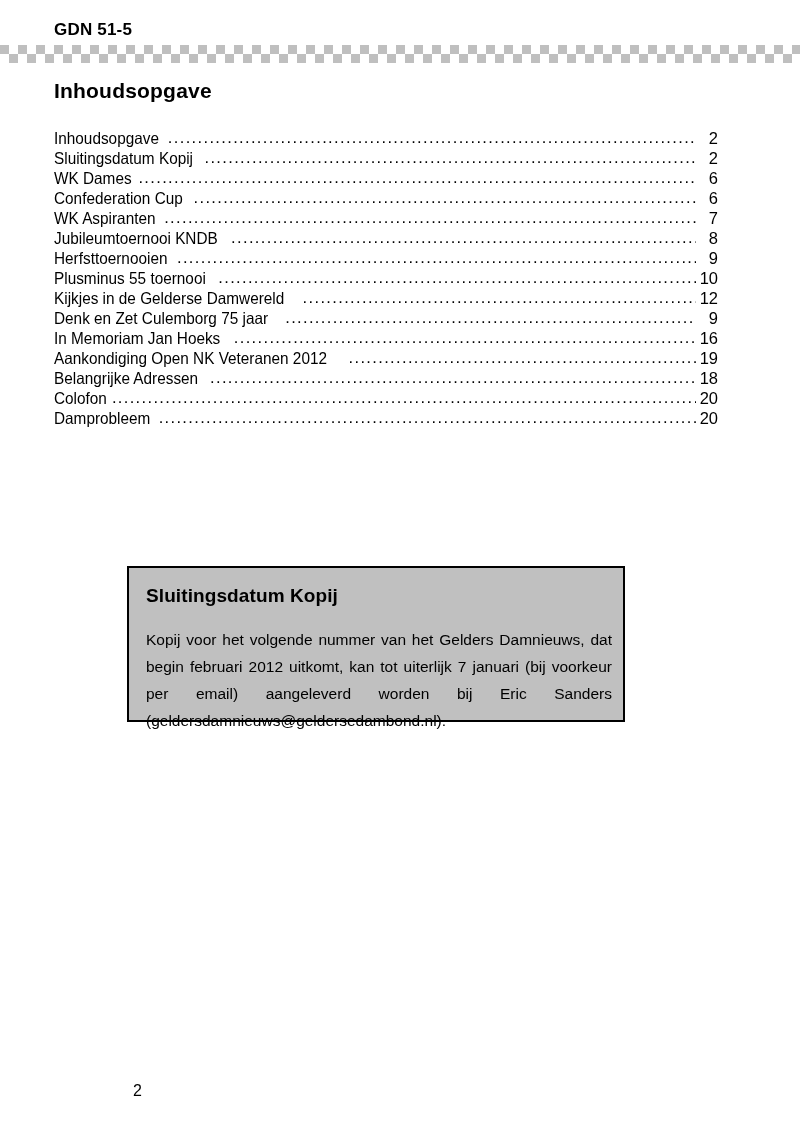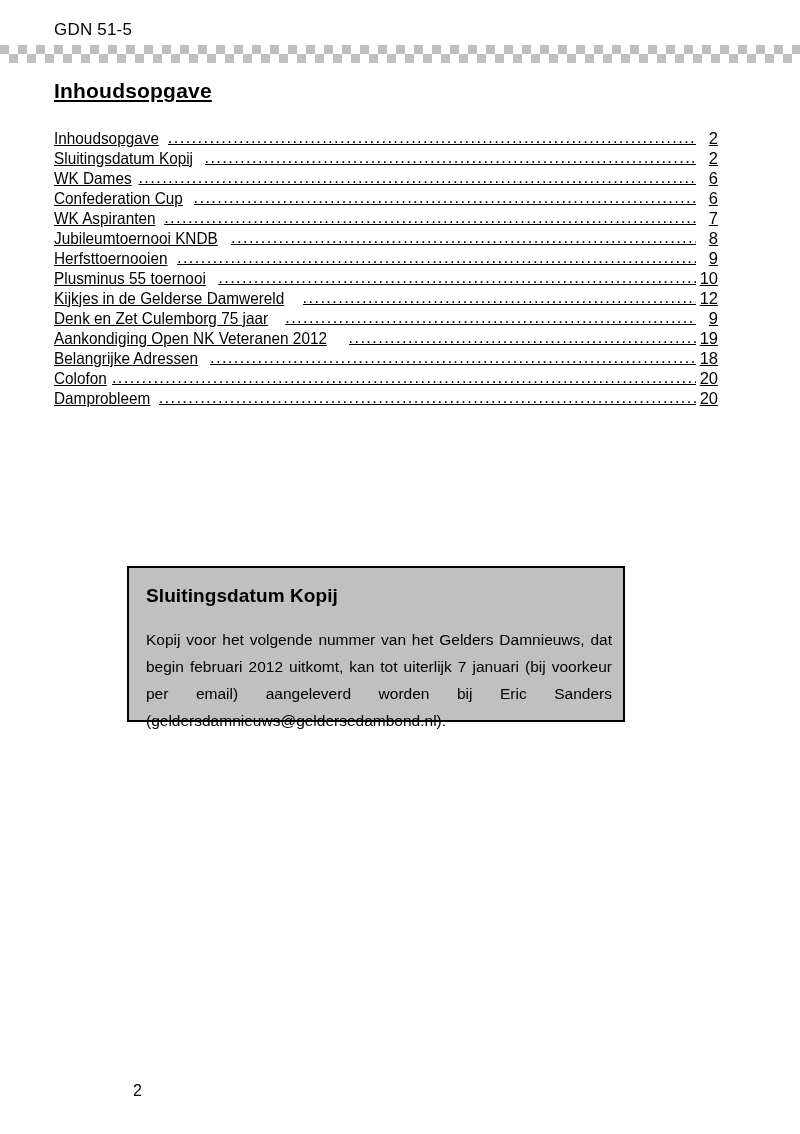--- a/index.html
+++ b/index.html
@@ -22,21 +22,21 @@
     left: 0;
     top: 0;
     width: 800px;
     height: 64px;
   }
   .header-title {
     position: absolute;
     left: 54px;
     top: 20px;
     font-size: 17px;
-    font-weight: normal;
+    font-weight: bold;
     letter-spacing: 0.2px;
     line-height: 20px;
     white-space: nowrap;
   }
   
   .checker-rule {
     position: absolute;
     left: 0;
     top: 45px;
     width: 800px;
@@ -56,21 +56,20 @@
   }
   .checker-row.row-top { top: 0px; background-position: 0px 0px; }
   .checker-row.row-bottom { top: 9px; background-position: 9px 0px; }
 
   
   .content {
     position: absolute;
     left: 54px;
     top: 78px;
     width: 664px;
-    text-decoration: underline;
   }
 
   .toc-heading {
     font-size: 21px;
     font-weight: bold;
     line-height: 26px;
     margin: 0 0 24px 0;
     letter-spacing: 0.2px;
   }
 
@@ -215,20 +214,25 @@
         <span class="toc-label">Kijkjes in de Gelderse Damwereld</span>
         <span class="toc-dots"></span>
         <span class="toc-page">12</span>
       </li>
       <li class="toc-entry">
         <span class="toc-label">Denk en Zet Culemborg 75 jaar</span>
         <span class="toc-dots"></span>
         <span class="toc-page">9</span>
       </li>
       <li class="toc-entry">
+        <span class="toc-label">In Memoriam Jan Hoeks</span>
+        <span class="toc-dots"></span>
+        <span class="toc-page">16</span>
+      </li>
+      <li class="toc-entry">
         <span class="toc-label">Aankondiging Open NK Veteranen 2012</span>
         <span class="toc-dots"></span>
         <span class="toc-page">19</span>
       </li>
       <li class="toc-entry">
         <span class="toc-label">Belangrijke Adressen</span>
         <span class="toc-dots"></span>
         <span class="toc-page">18</span>
       </li>
       <li class="toc-entry">

